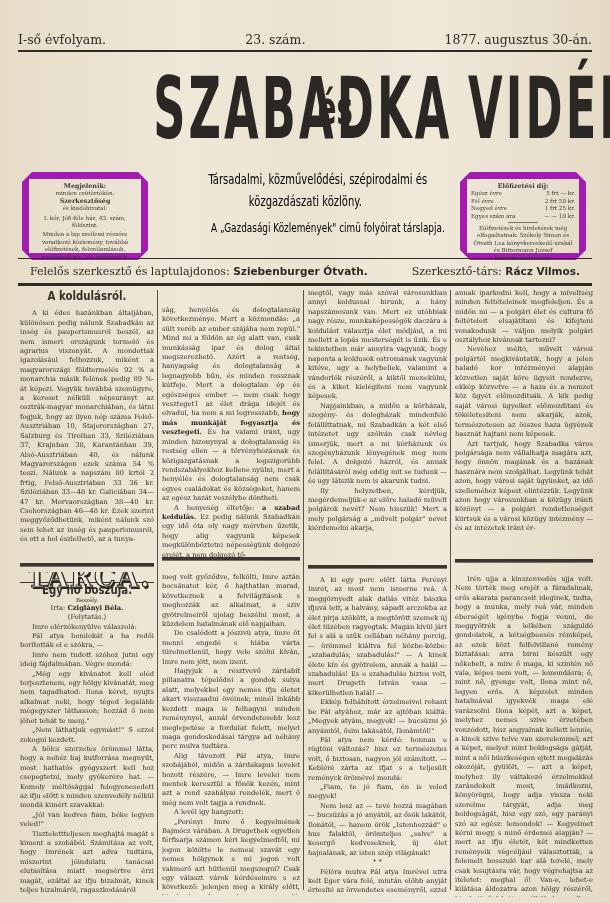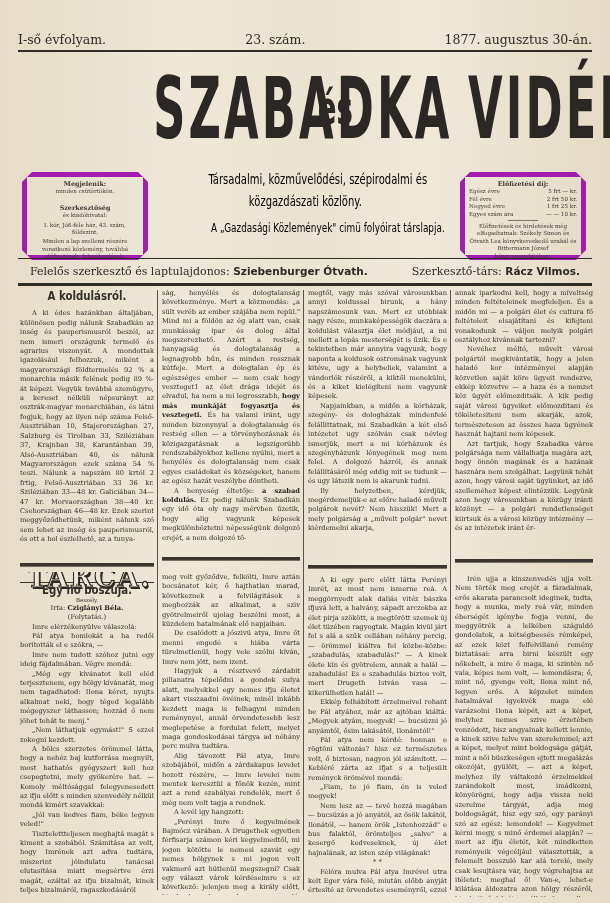--- a/index.html
+++ b/index.html
@@ -16,21 +16,21 @@
       font-family:"DejaVu Serif", serif; font-size:12.5px; color:#2d2a26; }
     .rule { position:absolute; left:18px; right:18px; background:#2f2b27; }
     .masthead { left:0; right:0; top:58px; height:100px; text-align:center; white-space:nowrap;
       font-family:"DejaVu Sans", sans-serif; font-weight:bold; color:#2b2724; }
     .masthead .big { font-size:86px; display:inline-block; transform:scaleX(0.52); transform-origin:center; letter-spacing:6px; line-height:100px; }
     .masthead .small { font-size:46px; display:inline-block; transform:scaleX(0.6); line-height:100px; vertical-align:bottom; margin:0 -18px; }
     .mast-row { display:flex; justify-content:center; align-items:center; }
     .mast-row .w1 { width:290px; text-align:center; }
     .mast-row .w2 { width:60px; text-align:center; }
     .mast-row .w3 { width:230px; text-align:center; }
-    .box { top:172px; width:126px; height:88px; border:5px solid #a21caf; clip-path: polygon(10px 0, calc(100% - 10px) 0, 100% 10px, 100% calc(100% - 10px), calc(100% - 10px) 100%, 10px 100%, 0 calc(100% - 10px), 0 10px);
+    .box { top:172px; width:126px; height:88px; border:7px solid #a21caf; clip-path: polygon(10px 0, calc(100% - 10px) 0, 100% 10px, 100% calc(100% - 10px), calc(100% - 10px) 100%, 10px 100%, 0 calc(100% - 10px), 0 10px);
       font-family:"DejaVu Serif", serif; font-size:5.6px; line-height:7.4px; text-align:center; color:#3b3631; padding:4px 4px; box-sizing:border-box; }
     .box .b { font-weight:bold; font-size:6.4px; }
     .box .fee { display:flex; justify-content:space-between; text-align:left; }
     .box hr { border:none; border-top:1px solid #7a7168; width:30px; margin:2px auto; }
     .sub { left:170px; width:270px; top:168px; text-align:center; font-family:"DejaVu Sans", sans-serif; color:#000000; }
     .sub .l1 { font-size:13.5px; line-height:22px; display:inline-block; transform:scaleX(0.74); white-space:nowrap; }
     .sub .l3 { font-size:12px; line-height:20px; margin-top:6px; display:inline-block; transform:scaleX(0.74); white-space:nowrap; }
     .editors { left:30px; right:30px; top:265px; display:flex; justify-content:space-between; font-size:11px; color:#2d2a26; }
     .editors b { font-family:"DejaVu Sans", sans-serif; font-weight:bold; font-size:10.5px; }
     .col { font-family:"DejaVu Serif", serif; font-size:6.7px; line-height:9.4px; text-align:justify; color:#33302b; overflow:hidden; }
@@ -58,21 +58,21 @@
   <div class="mast-row">
     <span class="w1"><span class="big">SZABADKA</span></span>
     <span class="w2"><span class="small">és</span></span>
     <span class="w3"><span class="big">VIDÉKE.</span></span>
   </div>
 </div>
 
 <div class="abs box" style="left:22px;">
   <div class="b">Megjelenik:</div>
   <div>minden csütörtökön.</div>
-  <div class="b" style="margin-top:9px">Szerkesztőség</div>
+  <div class="b" style="margin-top:0">Szerkesztőség</div>
   <div>és kiadóhivatal:</div>
   <div style="margin-top:2px">I. kör, Jó6-féle ház, 43. szám, földszint.</div>
   <div style="margin-top:2px">Minden a lap szellemi részére vonatkozó közlemény, továbbá előfizetések, felszólamlások, hirdetések stb. ide intézendők.</div>
   <div class="b">Egyes példányok ugyanitt kaphatók.</div>
 </div>
 
 <div class="abs box" style="left:460px;">
   <div class="b">Előfizetési díj:</div>
   <div class="fee">
       <span>Egész évre</span>
@@ -109,21 +109,21 @@
 <div class="rule" style="top:283px;height:3px;"></div>
 
 <div class="vrule" style="left:157px;top:290px;height:600px;"></div>
 <div class="vrule" style="left:303px;top:290px;height:600px;"></div>
 <div class="vrule" style="left:450px;top:290px;height:600px;"></div>
 
 <div class="abs col" style="left:20px;top:288px;width:134px;height:260px;">
   <span class="head1">A koldulásról.</span>
   <p>A ki édes hazánkban általjában, különösen pedig nálunk Szabadkán az inség és pauperismusról beszél, az nem ismeri országunk termelő és agrarius viszonyát. A mondottak igazolásául felhozzuk, miként a magyarországi földtermelés 92 % a monarchia másik felének pedig 89 %-át képezi. Vegyük továbbá szemügyre, a kereset nélküli népsurányt az osztrák-magyar monarchiában, és látni fogjuk, hogy az ilyen nép száma Felső-Ausztriában 10, Stajerországban 27, Salzburg és Tirolban 33, Sziléziában 37, Krajnban 38, Karantánban 39, Alsó-Ausztriában 40, és nálunk Magyarországon ezek száma 54 % teszi. Nálunk a napszám 80 krtól 2 frtig, Felső-Ausztriában 33 36 kr. Sziléziában 33—48 kr. Galiciában 34—47 kr. Morvaországban 38—40 kr. Csehországban 46—48 kr. Ezek szerint meggyőződhetünk, miként nálunk szó sem lehet az inség és pauperismusról, és ott a hol észlelhető, az a tunya-</p>
 </div>
-<div class="abs col" style="left:162px;top:289px;width:138px;height:262px;">
+<div class="abs col" style="left:162px;top:306px;width:138px;height:262px;">
   <p class="noind"><span>ság, henyélés és dologtalanság következménye. Mert a közmondás: „a sült veréb az ember szájába nem repül." Mind mi a földön az ég alatt van, csak munkásság ipar és dolog által megszerezhető. Azért a restség, hanyagság és dologtalanság a legnagyobb bűn, és minden rossznak kútfeje. Mert a dologtalan ép és egészséges ember — nem csak hogy veszteget1 az élet drága idejét és elvadul, ha nem a mi legrosszabb,</span> <b>hogy más munkáját fogyasztja és vesztegeti.</b> <span>És ha valami iránt, ugy minden bizonynyal a dologtalanság és restség ellen — a törvényhozásnak és közigazgatásnak a legszigorúbb rendszabályokhoz kellene nyúlni, mert a henyélés és dologtalanság nem csak egyes családokat és községeket, hanem az egész hazát veszélybe döntheti.</span></p>
   <p><span>A henyeség éltetője:</span> <b>a szabad koldulás.</b> <span>Ez pedig nálunk Szabadkán egy idő óta oly nagy mérvben űzetik, hogy alig vagyunk képesek megkülönböztetni népességünk dolgozó erejét, a nem dolgozó tő-</span></p>
 </div>
 <div class="abs col" style="left:308px;top:289px;width:139px;height:257px;">
   <p class="noind">megtől, vagy más szóval városunkban annyi koldussal birunk, a hány napszámosunk van. Mert ez utóbbiak nagy része, munkaképességök daczára a koldulást választja élet módjául, a mi mellett a lopás mesterségét is űzik. És e tekintetben már annyira vagyunk, hogy naponta a koldusok ostromának vagyunk kitéve, ugy a helybeliek, valamint a vándorlók részéről, a kiktől menekülni, és a kiket kielégíteni nem vagyunk képesek.</p>
   <p>Napjainkban, a midőn a kórházak, szegény- és dologházak mindenfelé felállíttatnak, mi Szabadkán a két első intézetet ugy szólván csak névleg ismerjük, mert a mi kórházunk és szegényházunk lényegének meg nem felel. A dolgozó házról, és annak felállításáról még eddig mit se tudunk — és ugy látszik nem is akarunk tudni.</p>
   <p>Ily helyzetben, kérdjük, megérdemeljük-e az előre haladó művelt polgárok nevét? Nem hisszük! Mert a mely polgárság a „művelt polgár" nevet kiérdemelni akarja,</p>
 </div>
 <div class="abs col" style="left:455px;top:289px;width:138px;height:250px;">
   <p class="noind">annak iparkodni kell, hogy a míveltség minden feltételeinek megfeleljen. És a midőn mi — a polgári élet és cultura fő feltételeit elsajátítani és kifejteni vonakodunk — váljon melyik polgári osztályhoz kivánnak tartozni?</p>

